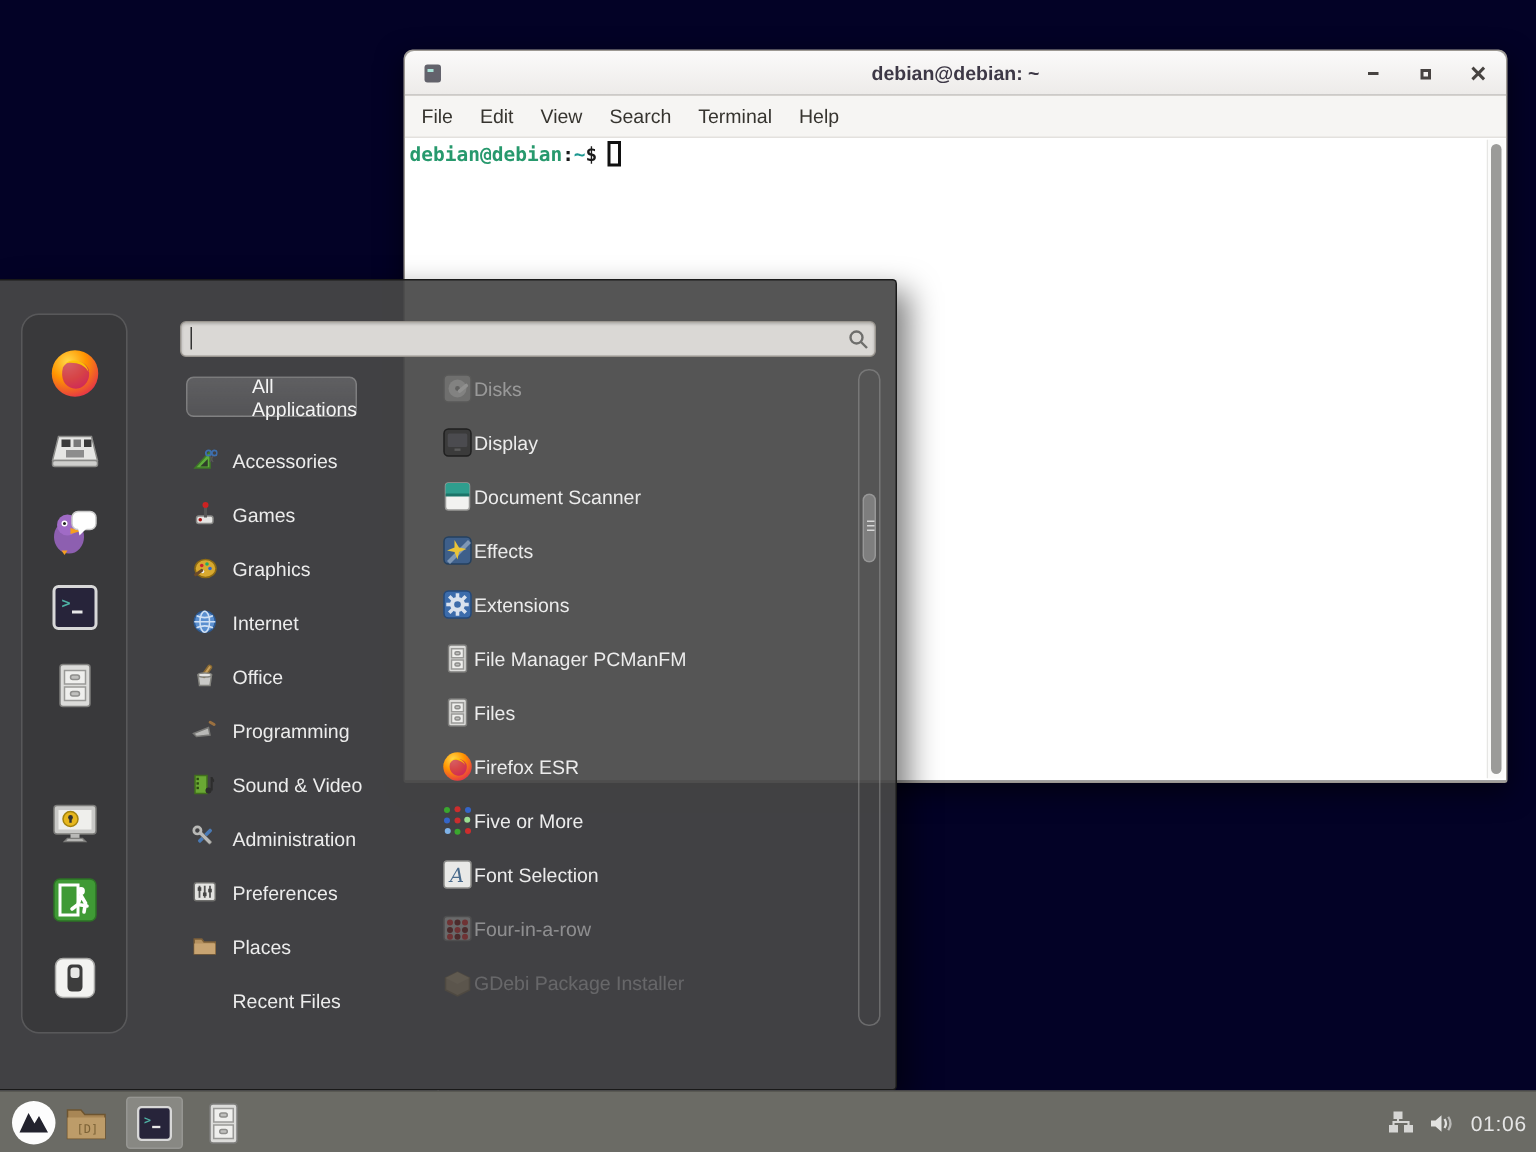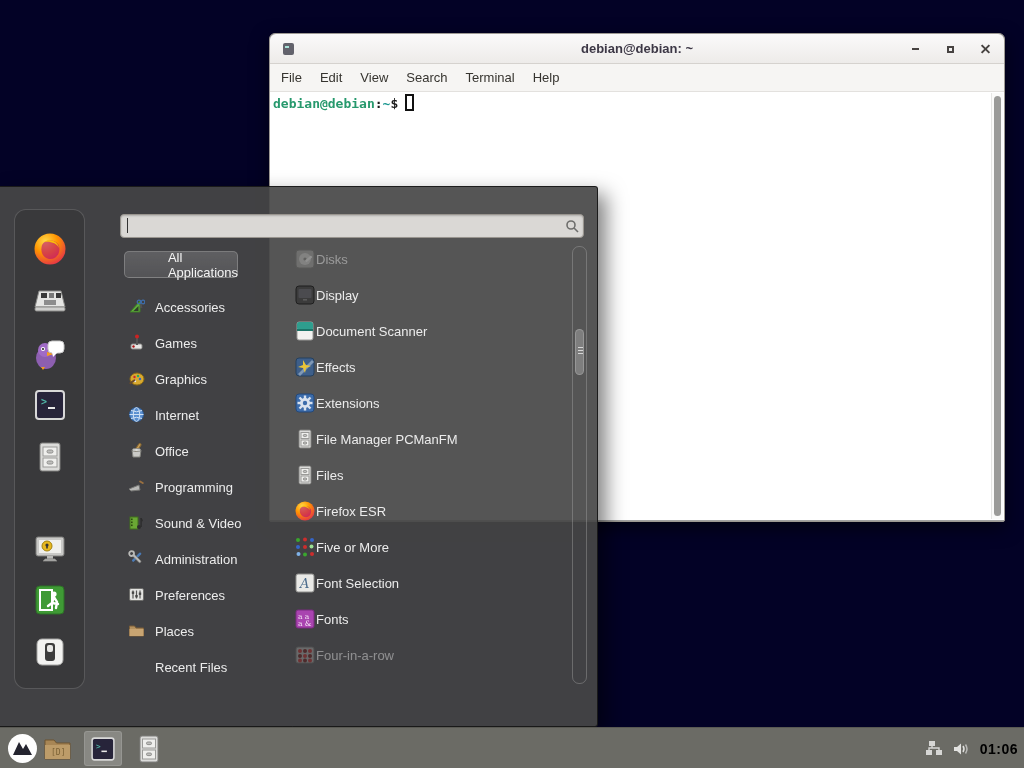--- a/index.html
+++ b/index.html
@@ -119,21 +119,21 @@
   }
   .tb-menu-btn { position:absolute; left:7px; top:5px; width:31px; height:31px; cursor:pointer; }
   .tb-folder { position:absolute; left:43px; top:7px; width:29px; height:27px; cursor:pointer; }
   .tb-task-active {
     position:absolute; left:84px; top:3px; width:38px; height:35px;
     background:rgba(255,255,255,0.20); border-radius:3px; border:1px solid rgba(255,255,255,0.12);
     display:flex; align-items:center; justify-content:center; cursor:pointer;
   }
   .tb-cabinet { position:absolute; left:136px; top:7px; width:26px; height:28px; cursor:pointer; }
   .tb-right { position:absolute; right:6px; top:0; height:41px; display:flex; align-items:center; gap:9px; }
-  .tb-clock { font-size:14px; font-weight:bold; color:#000000; letter-spacing:.5px; }
+  .tb-clock { font-size:14px; font-weight:normal; color:#e5e5e5; letter-spacing:.5px; }
 </style>
 </head>
 <body>
 
 <div class="desktop">
 
   <div class="terminal">
     <div class="term-titlebar">
       <div class="term-mini-icon"></div>
       <div class="term-title">debian@debian: ~</div>
@@ -461,42 +461,41 @@
         </svg>
         <span class="app-label">Five or More</span>
       </div>
       <div class="app-row">
         <svg class="app-ic" viewBox="0 0 22 22">
           <rect x="2" y="2" width="18" height="18" rx="2" fill="#e9e9e7" stroke="#8e8e8c"></rect>
           <text x="6" y="16" font-family="DejaVu Serif, serif" font-size="13" font-style="italic" fill="#4a6b8c">A</text>
         </svg>
         <span class="app-label">Font Selection</span>
       </div>
-      <div class="app-row">
-        <svg class="app-ic" viewBox="0 0 22 22">
-          <rect x="2" y="2" width="18" height="18" rx="2" fill="#a944b0" stroke="#7a2a80"></rect>
-          <text x="4" y="10.5" font-family="DejaVu Serif, serif" font-size="7.5" fill="#f3e3f4">a a</text>
-          <text x="4" y="18" font-family="DejaVu Serif, serif" font-size="7.5" fill="#f3e3f4">a &amp;</text>
-        </svg>
-        <span class="app-label">Fonts</span>
-      </div>
       <div class="app-row dim">
         <svg class="app-ic" viewBox="0 0 22 22">
           <rect x="2" y="3" width="18" height="16" rx="2" fill="#9a9a98" stroke="#5f5f5d"></rect>
           <circle cx="6" cy="7" r="2" fill="#a82222"></circle>
             <circle cx="11" cy="7" r="2" fill="#5a1111"></circle>
             <circle cx="16" cy="7" r="2" fill="#a82222"></circle>
           <circle cx="6" cy="12" r="2" fill="#5a1111"></circle>
             <circle cx="11" cy="12" r="2" fill="#a82222"></circle>
             <circle cx="16" cy="12" r="2" fill="#5a1111"></circle>
           <circle cx="6" cy="16.5" r="2" fill="#a82222"></circle>
             <circle cx="11" cy="16.5" r="2" fill="#5a1111"></circle>
             <circle cx="16" cy="16.5" r="2" fill="#a82222"></circle>
         </svg>
         <span class="app-label">Four-in-a-row</span>
+      </div>
+      <div class="app-row dimmer">
+        <svg class="app-ic" viewBox="0 0 22 22">
+          <polygon points="3,8 11,4 19,8 19,16 11,20 3,16" fill="#b79b68" stroke="#7c6538"></polygon>
+          <polygon points="3,8 11,12 19,8 11,4" fill="#cdb27e"></polygon>
+        </svg>
+        <span class="app-label">GDebi Package Installer</span>
       </div>
     </div>
 
     <div class="menu-scroll-track">
       <div class="menu-scroll-thumb">
         <span class="thumb-grip">
             <i></i>
             <i></i>
             <i></i>
           </span>

